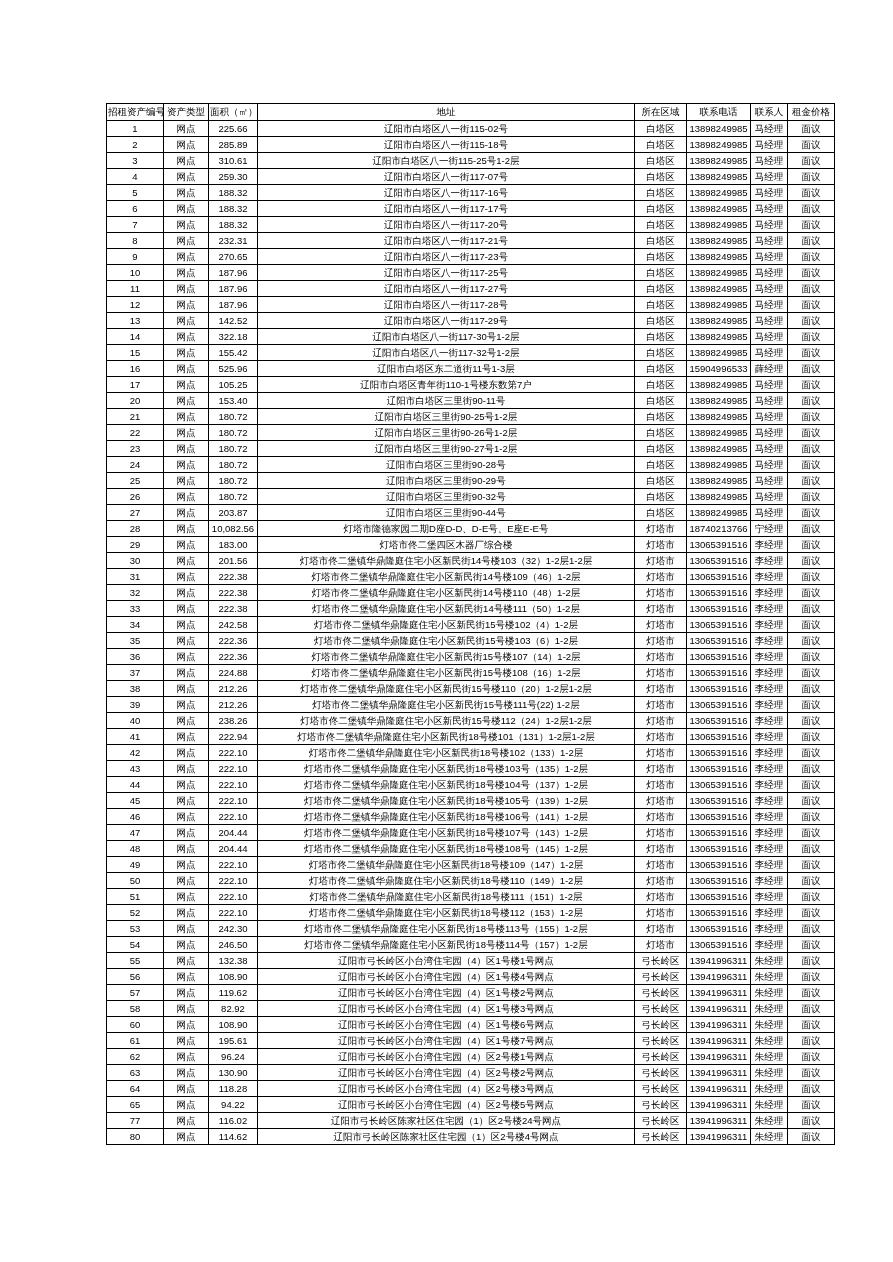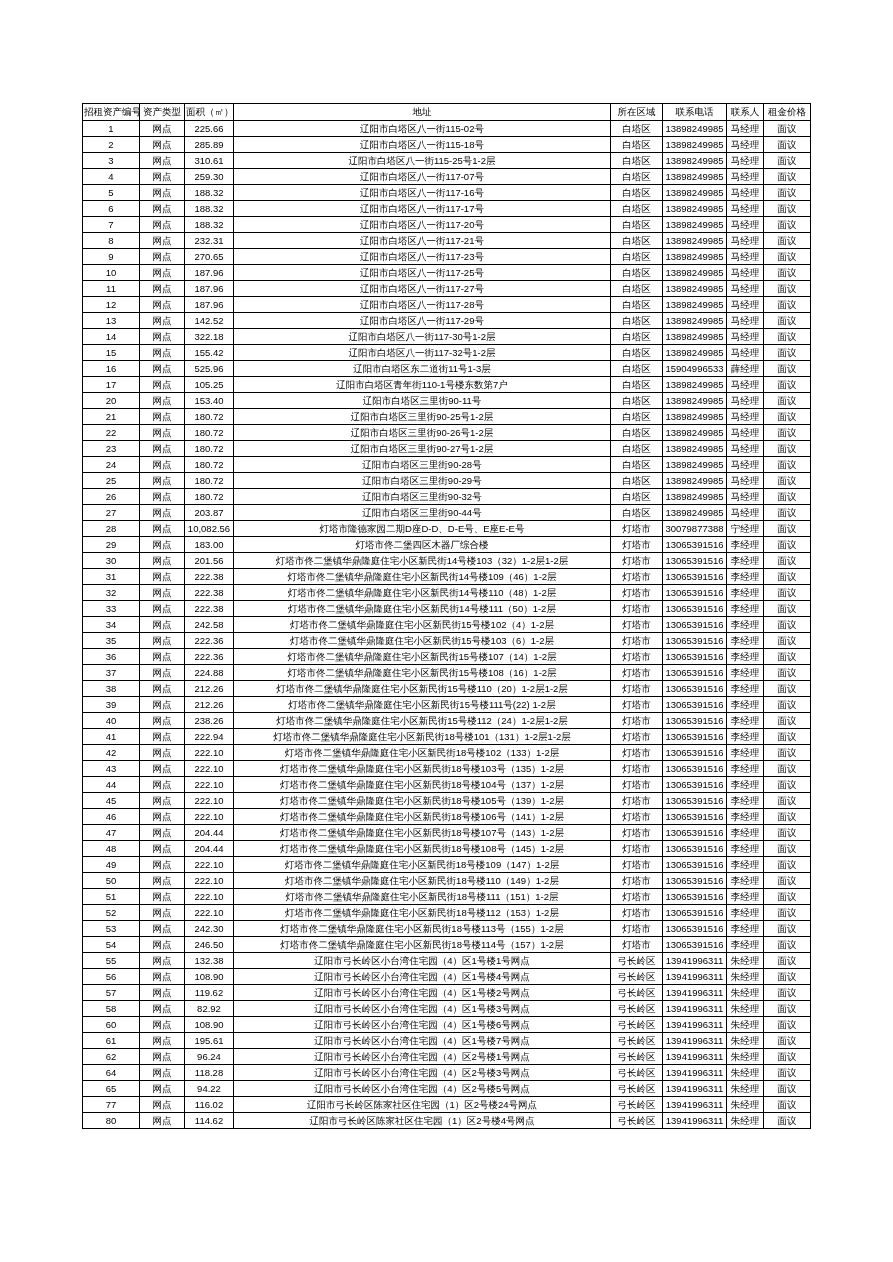--- a/index.html
+++ b/index.html
@@ -18,20 +18,21 @@
     position: absolute;
     left: 82px;
     top: 103px;
   }
   table.asset-table {
     border-collapse: collapse;
     table-layout: fixed;
     width: 728px;
     font-size: 9.5px;
     color: #000000;
+    margin-left: 24px;
   }
   table.asset-table th,
   table.asset-table td {
     border: 1px solid #000000;
     padding: 0 1px;
     height: 15px;
     line-height: 14px;
     text-align: center;
     vertical-align: middle;
     overflow: hidden;
@@ -330,21 +331,21 @@
           <td class="col-phone">13898249985</td>
           <td class="col-contact">马经理</td>
           <td class="col-price">面议</td>
         </tr>
         <tr>
           <td class="col-id">28</td>
           <td class="col-type">网点</td>
           <td class="col-area">10,082.56</td>
           <td class="col-address">灯塔市隆德家园二期D座D-D、D-E号、E座E-E号</td>
           <td class="col-district">灯塔市</td>
-          <td class="col-phone">30079877388</td>
+          <td class="col-phone">18740213766</td>
           <td class="col-contact">宁经理</td>
           <td class="col-price">面议</td>
         </tr>
         <tr>
           <td class="col-id">29</td>
           <td class="col-type">网点</td>
           <td class="col-area">183.00</td>
           <td class="col-address">灯塔市佟二堡四区木器厂综合楼</td>
           <td class="col-district">灯塔市</td>
           <td class="col-phone">13065391516</td>
@@ -659,20 +660,30 @@
           <td class="col-district">弓长岭区</td>
           <td class="col-phone">13941996311</td>
           <td class="col-contact">朱经理</td>
           <td class="col-price">面议</td>
         </tr>
         <tr>
           <td class="col-id">62</td>
           <td class="col-type">网点</td>
           <td class="col-area">96.24</td>
           <td class="col-address">辽阳市弓长岭区小台湾住宅园（4）区2号楼1号网点</td>
+          <td class="col-district">弓长岭区</td>
+          <td class="col-phone">13941996311</td>
+          <td class="col-contact">朱经理</td>
+          <td class="col-price">面议</td>
+        </tr>
+        <tr>
+          <td class="col-id">63</td>
+          <td class="col-type">网点</td>
+          <td class="col-area">130.90</td>
+          <td class="col-address">辽阳市弓长岭区小台湾住宅园（4）区2号楼2号网点</td>
           <td class="col-district">弓长岭区</td>
           <td class="col-phone">13941996311</td>
           <td class="col-contact">朱经理</td>
           <td class="col-price">面议</td>
         </tr>
         <tr>
           <td class="col-id">64</td>
           <td class="col-type">网点</td>
           <td class="col-area">118.28</td>
           <td class="col-address">辽阳市弓长岭区小台湾住宅园（4）区2号楼3号网点</td>

